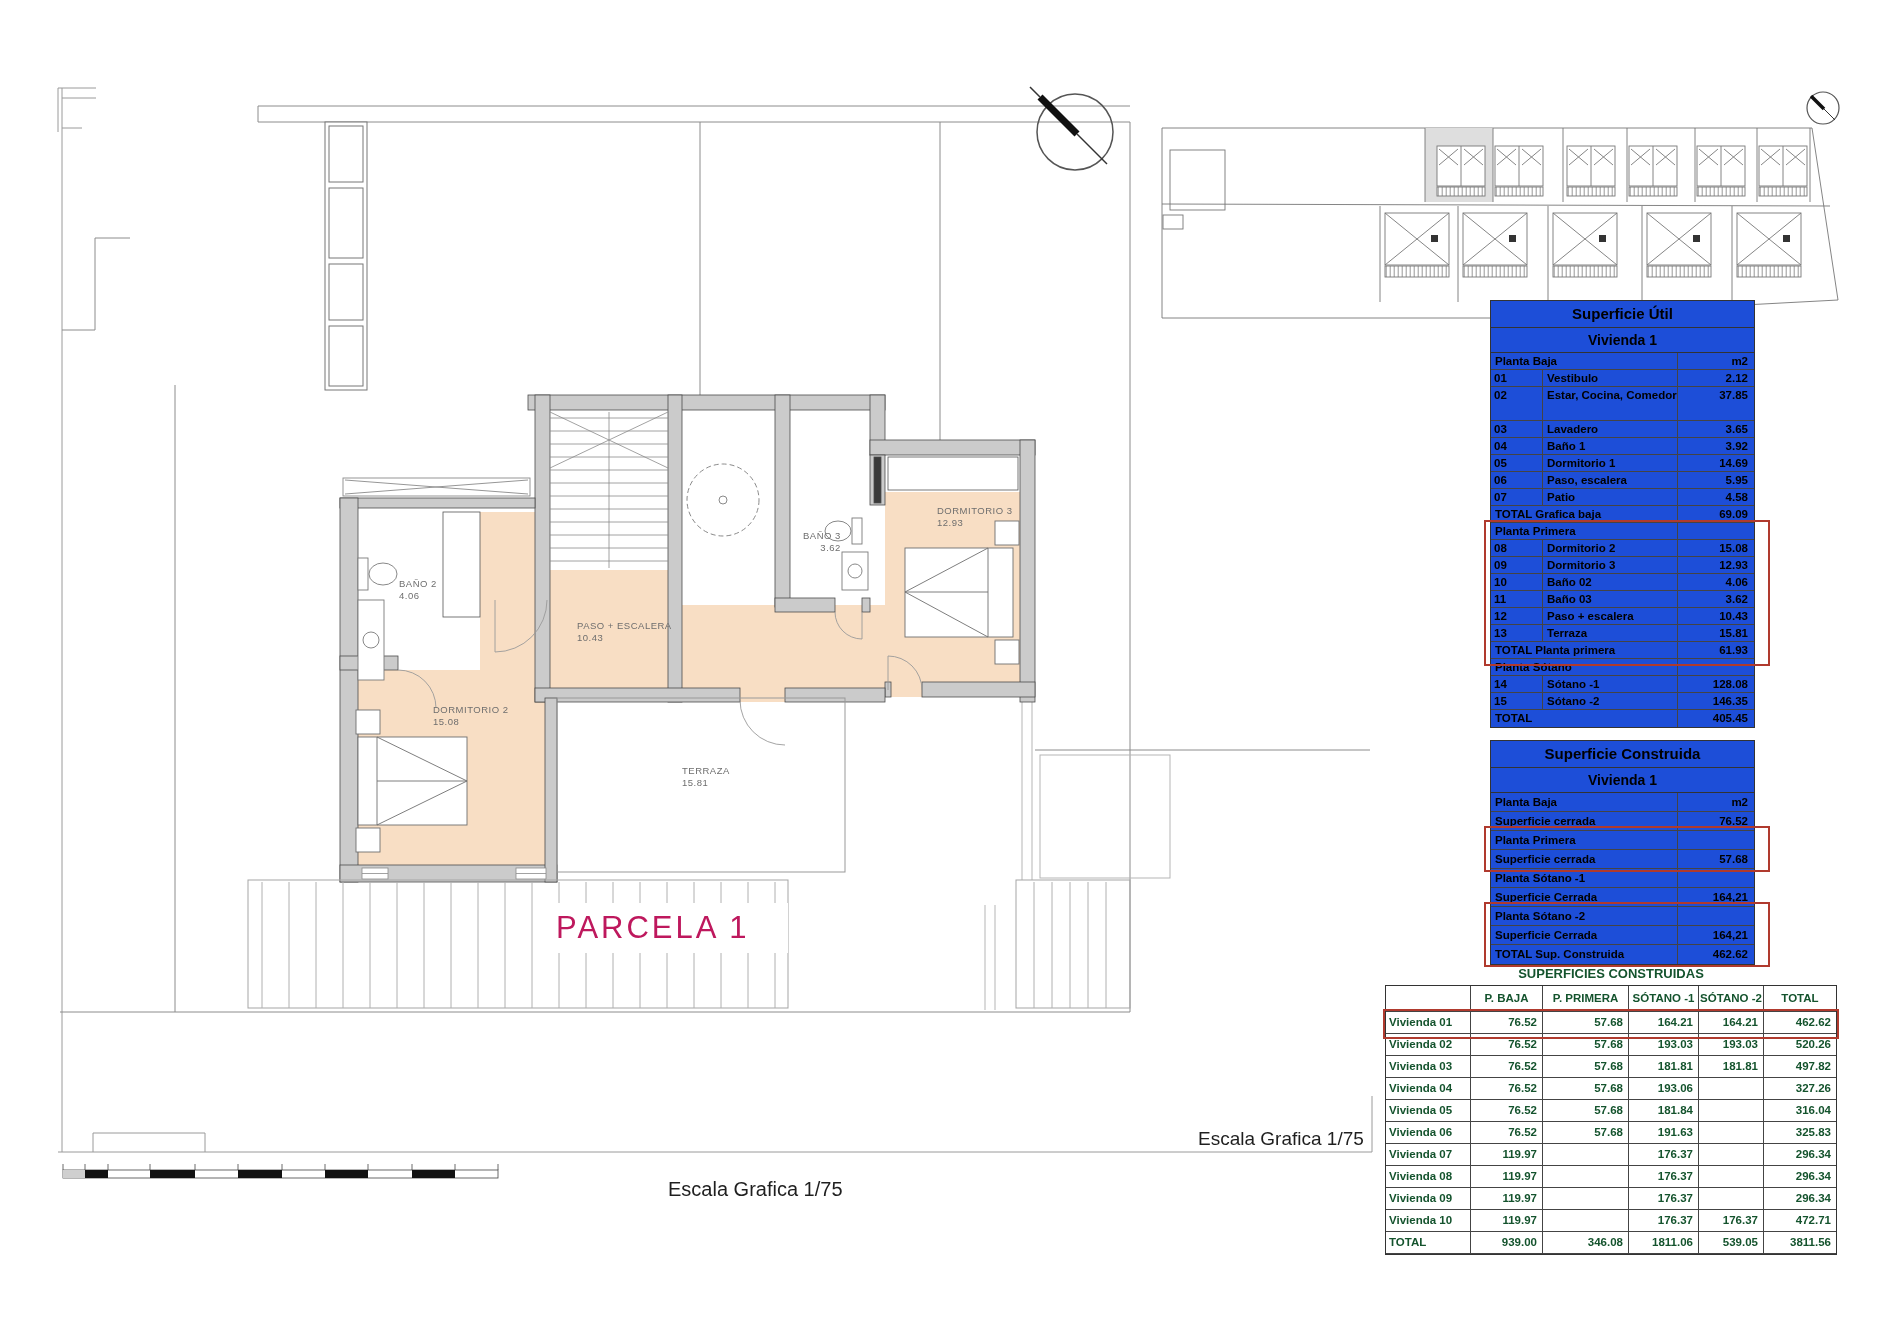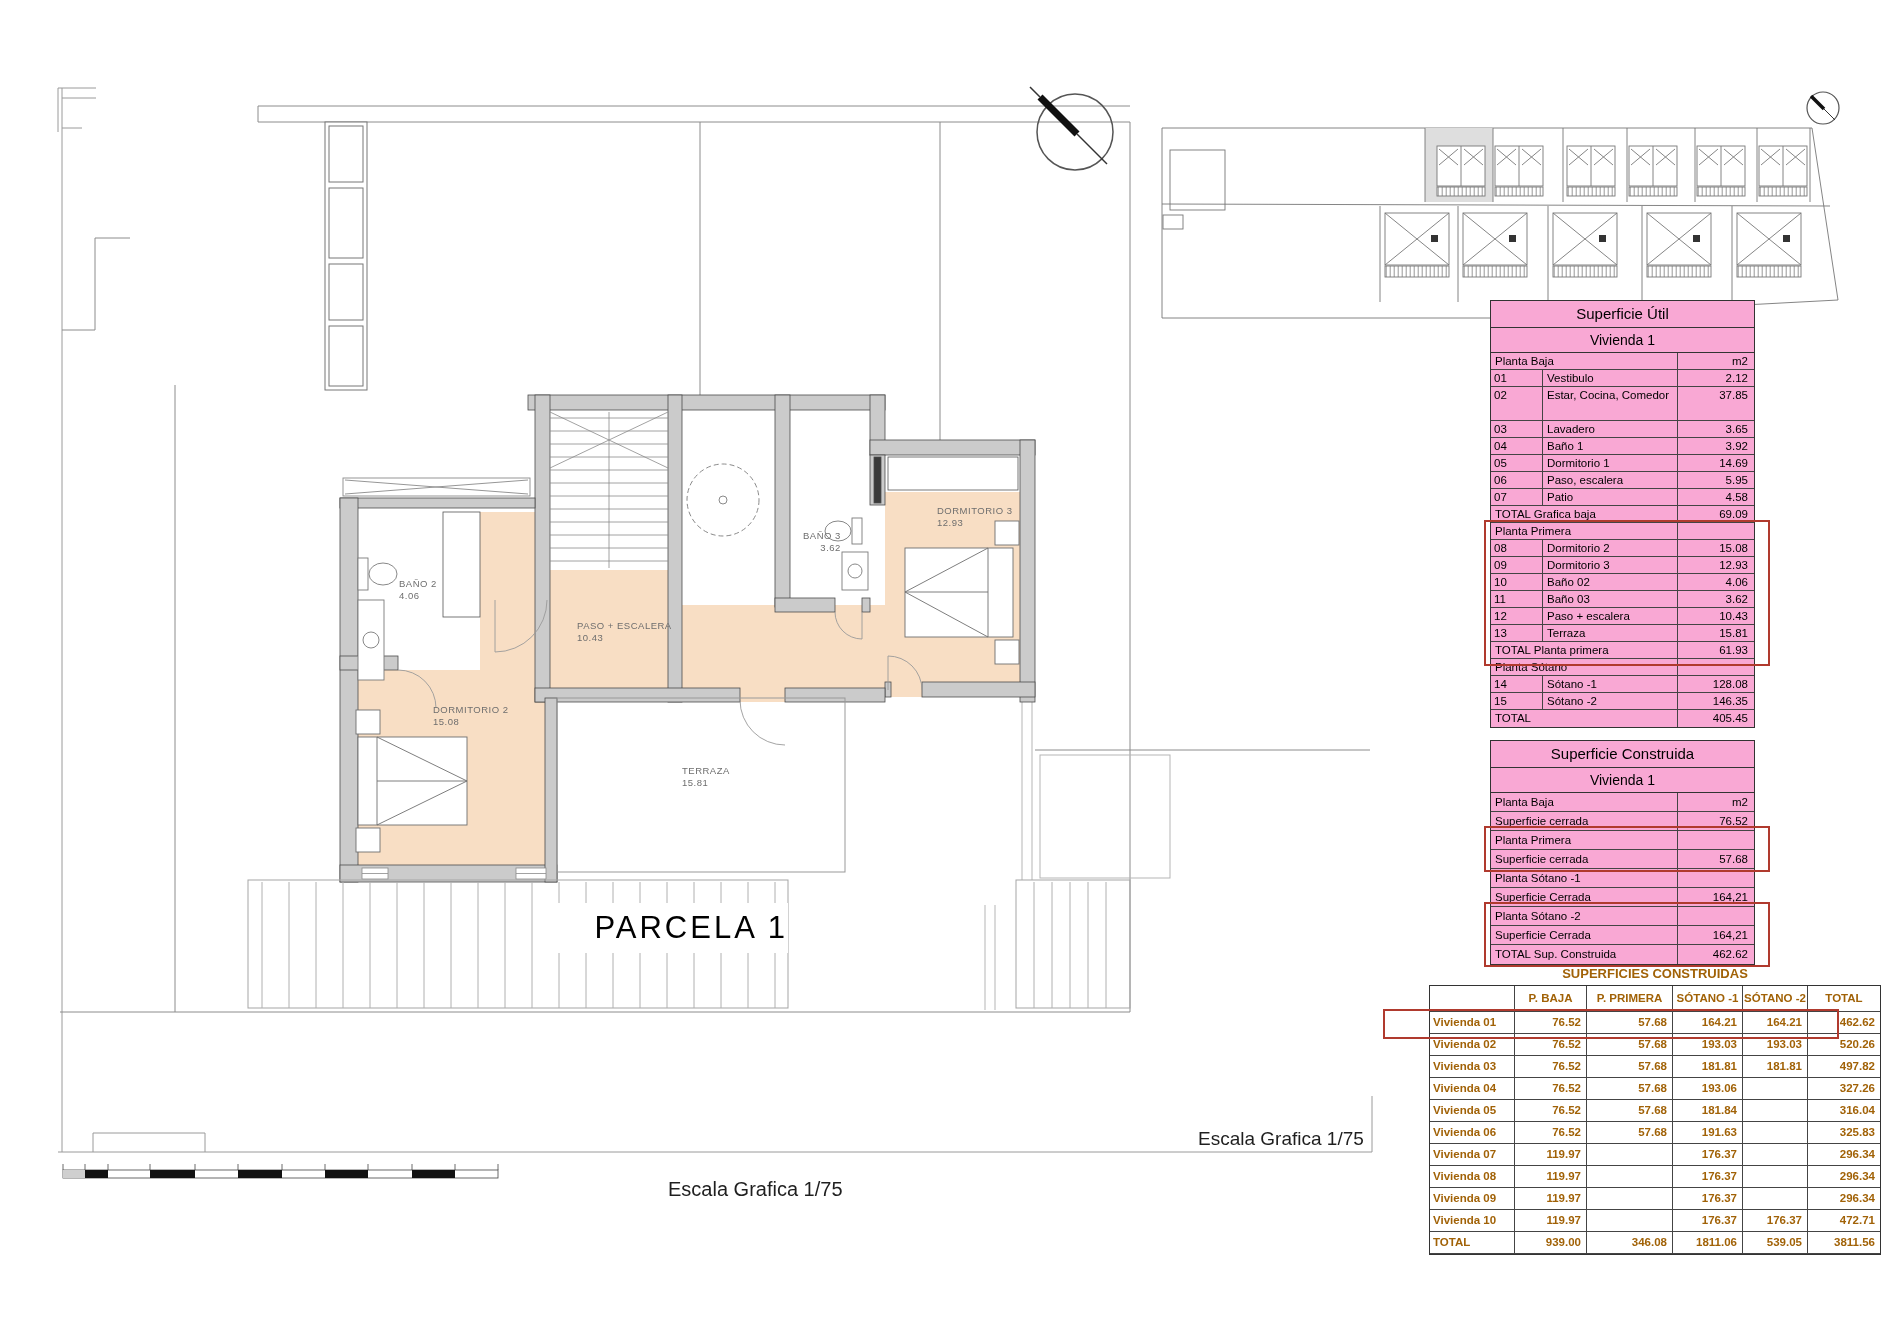--- a/index.html
+++ b/index.html
@@ -6,41 +6,41 @@
   #canvas{position:relative;width:1900px;height:1343px;background:#fff;overflow:hidden;
           font-family:"Liberation Sans",sans-serif;}
   svg{position:absolute;left:0;top:0;}
 
   
   .room-label{position:absolute;color:#6e6e6e;font-size:9.5px;line-height:12px;
               letter-spacing:.5px;white-space:nowrap;}
   .room-label .rname{display:block;}
   .room-label .rarea{display:block;}
   #parcela{position:absolute;left:556px;top:905px;width:232px;height:46px;background:#fff;
-           font-size:31px;letter-spacing:3px;color:#000000;text-align:right;line-height:46px;}
+           font-size:31px;letter-spacing:3px;color:#be185d;text-align:left;line-height:46px;}
   .escala{position:absolute;color:#1f1f1f;font-size:20px;white-space:nowrap;}
 
   
-  .tbl{position:absolute;background:#f9a8d4;border:1px solid #333;color:#000;font-weight:normal;}
+  .tbl{position:absolute;background:#1d4ed8;border:1px solid #333;color:#000;font-weight:bold;}
   .t-title{height:26px;line-height:26px;text-align:center;font-size:15px;border-bottom:1px solid #333;}
   .t-sub{height:24px;line-height:24px;text-align:center;font-size:14px;border-bottom:1px solid #333;}
   .u-row,.c-row{display:grid;box-sizing:border-box;border-bottom:1px solid #444;font-size:11.5px;}
   .u-row{grid-template-columns:52px 135px 74px;height:17px;line-height:16px;}
   .u-row[data-kind="tall"]{height:34px;}
   .u-row[data-kind="section"] .u-name,.u-row[data-kind="total"] .u-name{grid-column:1/3;}
   .u-code{border-right:1px solid #444;padding-left:3px;}
   .u-name{border-right:1px solid #444;padding-left:4px;overflow:hidden;}
   .u-val{text-align:right;padding-right:4px;}
   .c-row{grid-template-columns:187px 74px;height:19px;line-height:18px;}
   .c-name{border-right:1px solid #444;padding-left:4px;}
   .c-val{text-align:right;padding-right:4px;}
   .u-body>.u-row:last-child,.c-body>.c-row:last-child{border-bottom:none;}
 
   
-  #tbl-res-wrap{position:absolute;left:1385px;top:963px;width:452px;font-weight:bold;color:#a16207;margin-left:44px;}
+  #tbl-res-wrap{position:absolute;left:1385px;top:963px;width:452px;font-weight:bold;color:#14532d;}
   #res-title{height:22px;line-height:22px;text-align:center;font-size:13px;}
   #res-grid{border:1px solid #333;background:#fff;}
   .r-row{display:grid;grid-template-columns:85px 72px 86px 70px 65px 72px;height:22px;
          line-height:21px;font-size:11.5px;box-sizing:border-box;border-bottom:1px solid #444;}
   .r-row.header{height:26px;line-height:25px;}
   .r-row.header span{text-align:center;padding:0;}
   .r-row span{border-right:1px solid #444;text-align:right;padding-right:5px;overflow:hidden;}
   .r-row span:last-child{border-right:none;}
   .r-row .r-label{text-align:left;padding-left:3px;}
   #res-grid>.r-row:last-child{border-bottom:none;}

